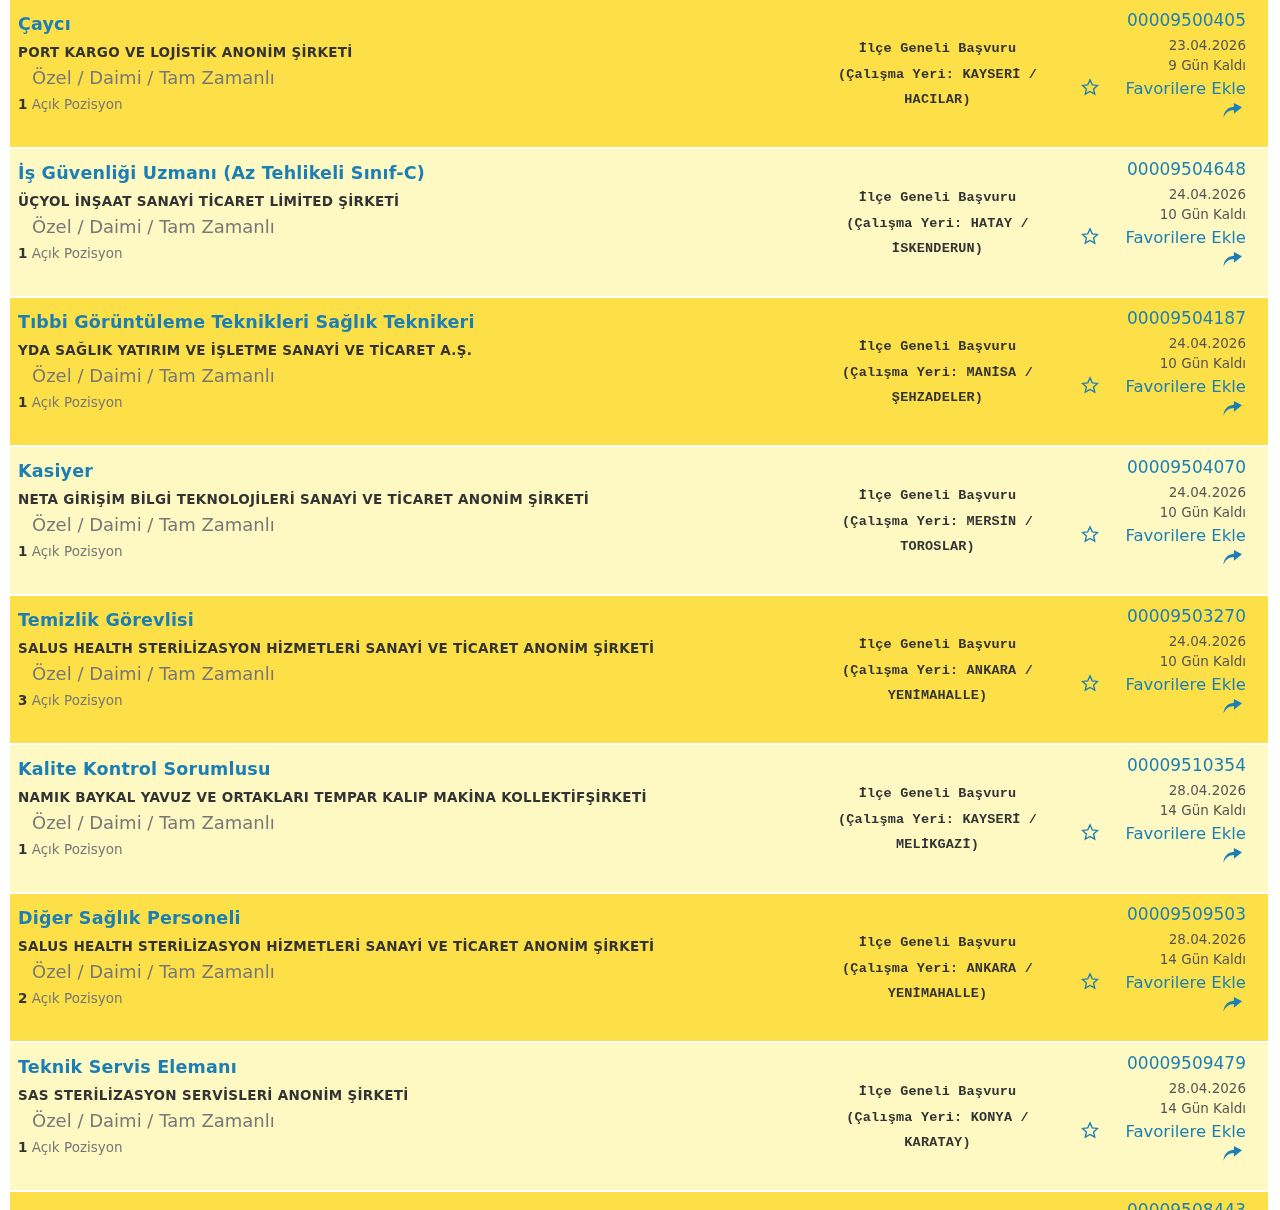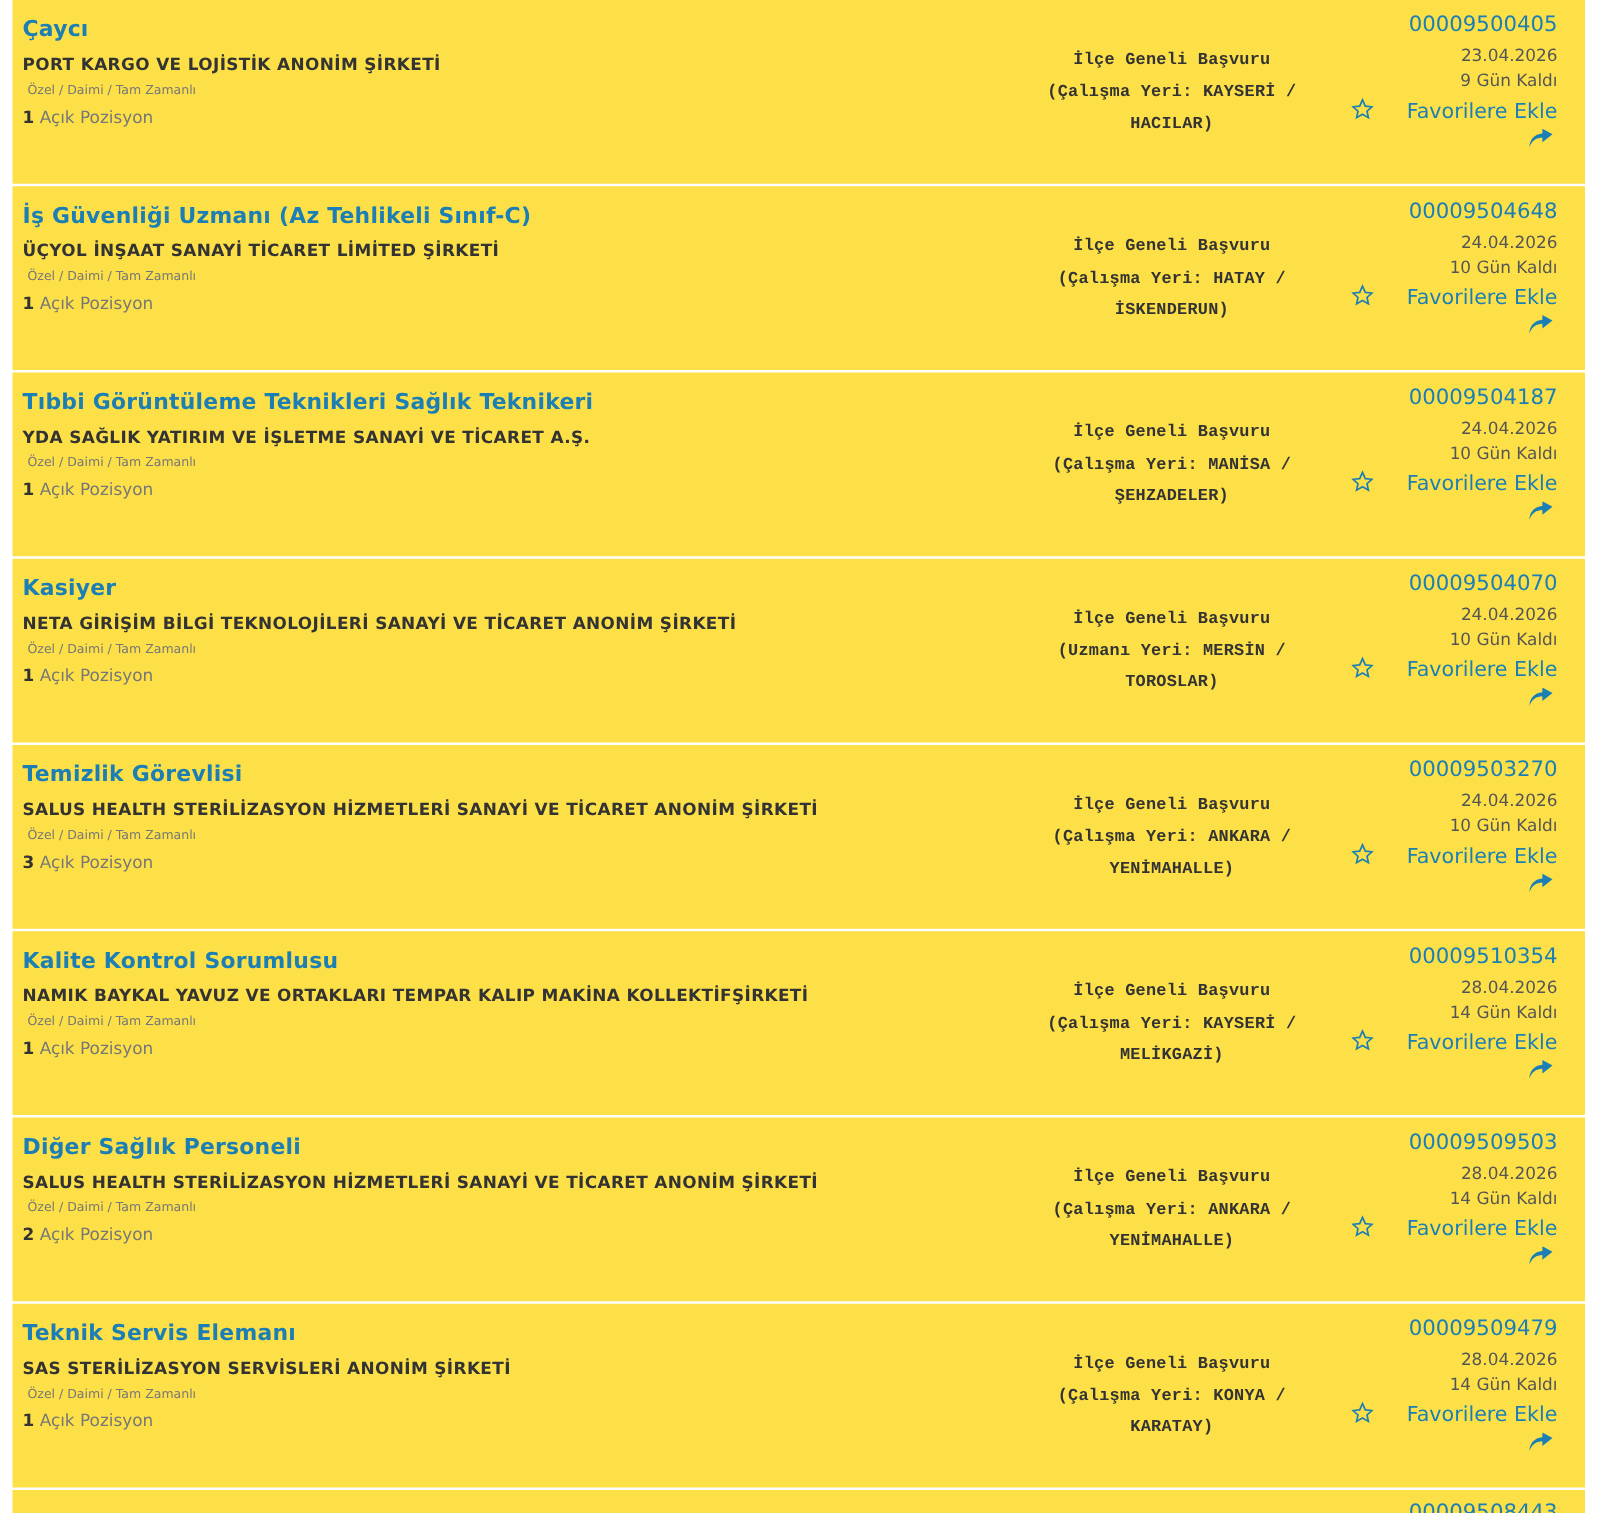--- a/index.html
+++ b/index.html
@@ -21,21 +21,21 @@
   .job-row {
     display: flex;
     align-items: stretch;
     width: 1258px;
     margin: 0 0 2px 10px;
     position: relative;
     min-height: 147px;
     padding: 10px 0 6px 0;
   }
   .job-row.alt { background: #fde047; }
-  .job-row.plain { background: #fde047; }
+  .job-row.plain { background: #fef9c3; }
 
   
   .col-left {
     width: 800px;
     padding: 4px 10px 0 8px;
   }
   .job-title {
     color: #1b7fb5;
     font-size: 17.5px;
     font-weight: bold;
@@ -47,22 +47,22 @@
   .company-name {
     color: #333333;
     font-size: 13.5px;
     font-weight: bold;
     letter-spacing: 0.3px;
     margin: 0 0 7px 0;
     line-height: 1.2;
   }
   .job-meta {
     color: #777777;
-    font-size: 10px;
-    margin: 0 0 7px 4px;
+    font-size: 18px;
+    margin: 0 0 7px 14px;
     line-height: 1.2;
   }
   .job-positions {
     color: #777777;
     font-size: 13.5px;
     line-height: 1.2;
   }
   .job-positions b {
     color: #333333;
     font-weight: bold;
@@ -260,21 +260,21 @@
         <div class="job-title">Kasiyer</div>
         <div class="company-name">NETA GİRİŞİM BİLGİ TEKNOLOJİLERİ SANAYİ VE TİCARET ANONİM ŞİRKETİ</div>
         <div class="job-meta">Özel / Daimi / Tam Zamanlı</div>
         <div class="job-positions">
           <b>1</b>
           <span>Açık Pozisyon</span>
         </div>
       </div>
       <div class="col-mid">
         <span class="loc">İlçe Geneli Başvuru</span>
-        <span class="loc">(Uzmanı Yeri: MERSİN /</span>
+        <span class="loc">(Çalışma Yeri: MERSİN /</span>
         <span class="loc">TOROSLAR)</span>
       </div>
       <div class="col-right">
         <div class="job-id">00009504070</div>
         <div class="job-date">24.04.2026</div>
         <div class="job-remaining">10 Gün Kaldı</div>
         <div class="fav-line">
           <span class="star-icon">
             <svg width="18" height="18" viewBox="0 0 24 24" fill="none" stroke="#1b7fb5" stroke-width="1.8">
                 <polygon points="12,2.5 15,9.2 22,9.9 16.8,14.6 18.3,21.5 12,17.9 5.7,21.5 7.2,14.6 2,9.9 9,9.2"></polygon>

